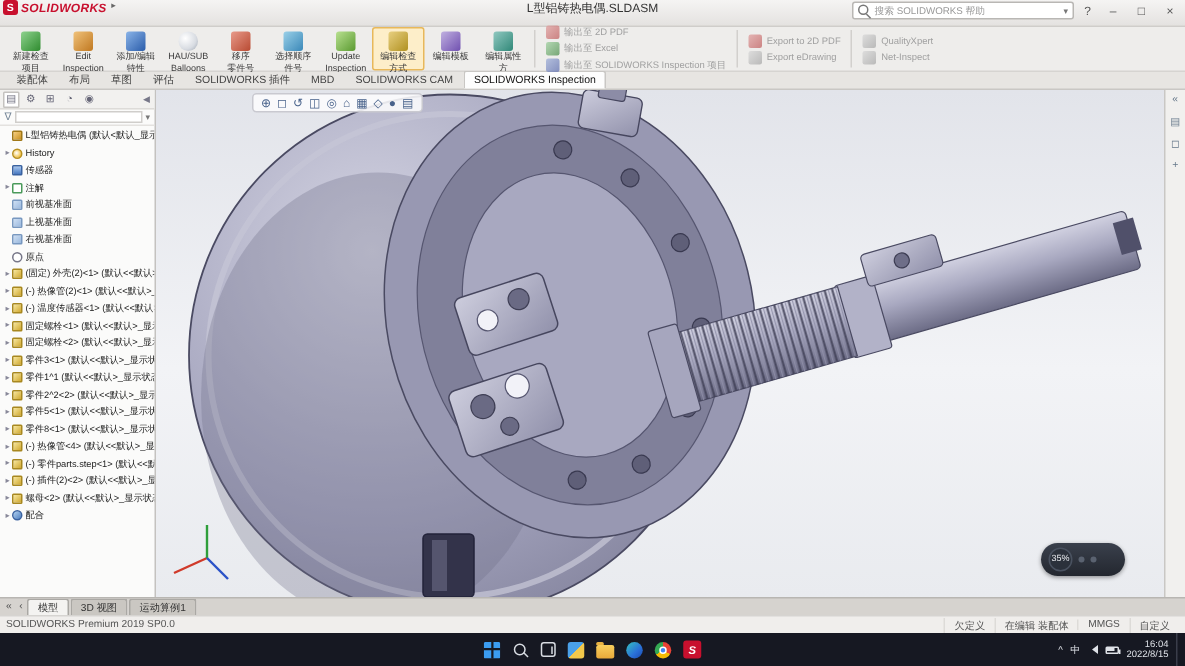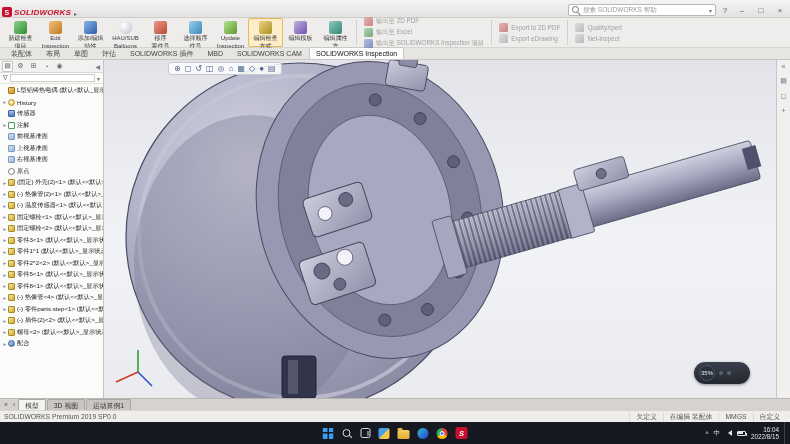--- a/index.html
+++ b/index.html
@@ -1,21 +1,21 @@
 <!DOCTYPE html>
 <html><head>
 <meta charset="utf-8">
 <style>
   *{box-sizing:border-box;margin:0;padding:0}
   html,body{width:790px;height:444px;overflow:hidden}
   body{font-family:"Liberation Sans","DejaVu Sans",sans-serif;font-size:7px;color:#333;background:#e8e6e3}
   .app{position:relative;width:790px;height:444px;display:flex;flex-direction:column}
 
   
-  .titlebar{height:18px;flex:none;display:flex;align-items:flex-end;padding:0 2px;background:linear-gradient(#f5f4f3,#e4e2e0);border-bottom:1px solid #cfcdca;position:relative}
+  .titlebar{height:18px;flex:none;display:flex;align-items:flex-start;padding:0 2px;background:linear-gradient(#f5f4f3,#e4e2e0);border-bottom:1px solid #cfcdca;position:relative}
   .brand{display:flex;align-items:center;gap:2px;color:#c8102e;font-weight:bold;font-style:italic;font-size:8px;letter-spacing:.2px}
   .brand-mark{width:10px;height:10px;background:#c8102e;color:#fff;border-radius:2px;font-style:normal;font-size:7px;display:flex;align-items:center;justify-content:center}
   .menu-arrow{color:#666;font-size:6px;margin-left:3px}
   .doc-title{position:absolute;left:0;right:0;text-align:center;font-size:8px;color:#333;pointer-events:none}
   .tb-right-cluster{margin-left:auto;display:flex;align-items:center;gap:3px;z-index:2}
   .search-box{width:148px;height:12px;background:#fff;border:1px solid #b9b7b4;border-radius:2px;display:flex;align-items:center;gap:3px;padding:0 3px}
   .mag{position:relative;width:8px;height:8px;flex:none}
   .mag::before{content:"";position:absolute;left:0;top:0;width:5px;height:5px;border:1.2px solid #777;border-radius:50%}
   .mag::after{content:"";position:absolute;right:0;bottom:0;width:3.5px;height:1.2px;background:#777;transform:rotate(45deg)}
   .search-ph{flex:1;font-size:6.5px;color:#999;white-space:nowrap;overflow:hidden}
@@ -126,20 +126,21 @@
 <body>
 
 <div class="app">
 
   <div class="titlebar">
     <div class="brand">
       <span class="brand-mark">S</span>
       <span>SOLIDWORKS</span>
     </div>
     <span class="menu-arrow">▸</span>
+    <div class="doc-title">L型铝铸热电偶.SLDASM</div>
     <div class="tb-right-cluster">
       <div class="search-box">
         <span class="mag"></span>
         <span class="search-ph">搜索 SOLIDWORKS 帮助</span>
         <span class="caret">▾</span>
       </div>
       <span class="help-glyph">?</span>
       <span class="winbtn">–</span>
       <span class="winbtn">□</span>
       <span class="winbtn">×</span>

